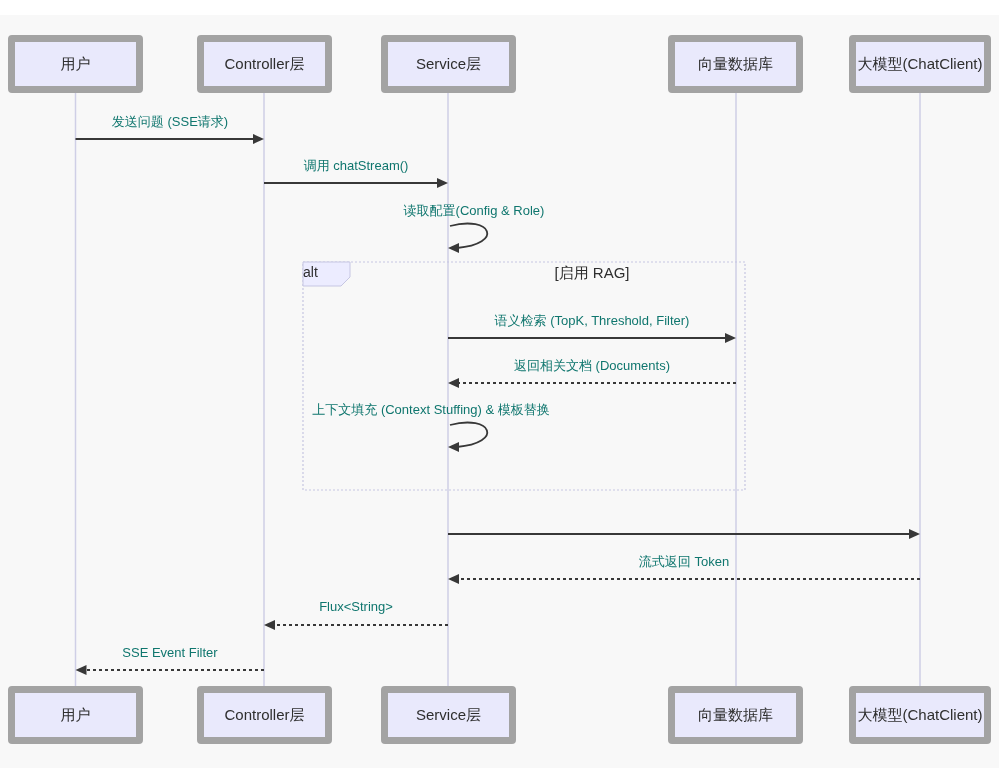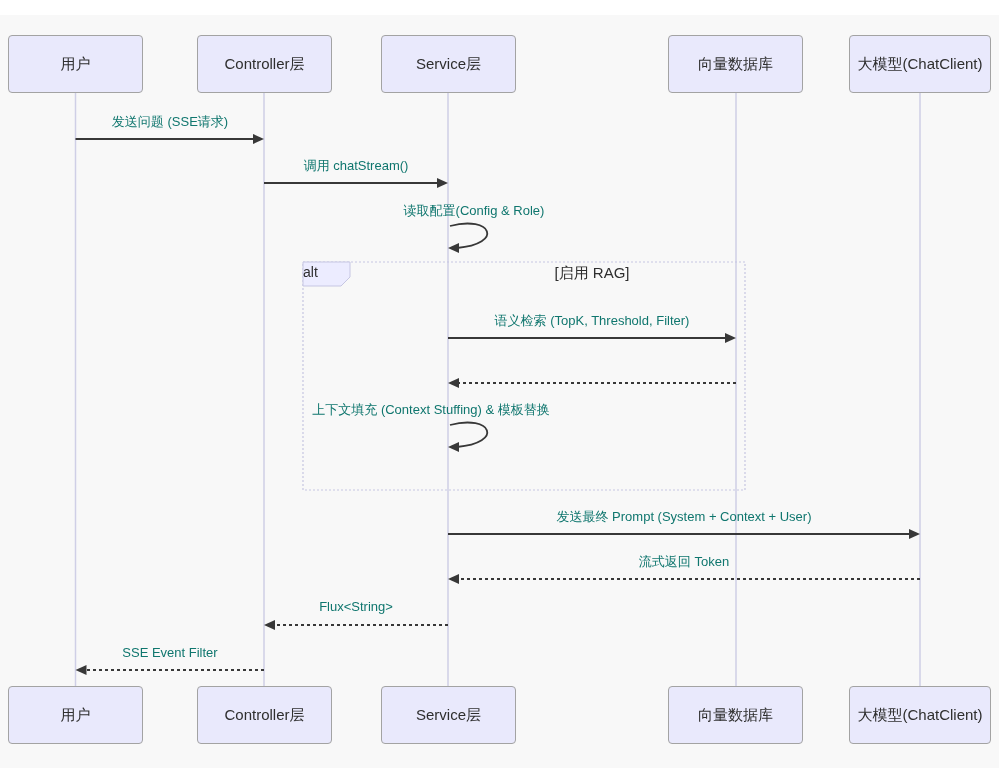--- a/index.html
+++ b/index.html
@@ -22,21 +22,21 @@
     background: #ffffff;
   }
   svg.layer {
     position: absolute;
     left: 0; top: 0;
   }
   .actor {
     position: absolute;
     height: 58px;
     background: #e9e9fc;
-    border: 1px solid #a3a3a3;
+    border: 7px solid #a3a3a3;
     border-radius: 4px;
     display: flex;
     align-items: center;
     justify-content: center;
     font-size: 15px;
     color: #2e2e2e;
     z-index: 3;
   }
   .msg {
     position: absolute;
@@ -153,22 +153,22 @@
     <span>向量数据库</span>
   </div>
   <div class="actor" style="left:849px; top:686px; width:142px;">
     <span>大模型(ChatClient)</span>
   </div>
 
   <div class="msg" style="left:170px; top:112px;">发送问题 (SSE请求)</div>
   <div class="msg" style="left:356px; top:156px;">调用 chatStream()</div>
   <div class="msg" style="left:448px; top:201px;margin-left:26px;">读取配置(Config &amp; Role)</div>
   <div class="msg" style="left:592px; top:311px;">语义检索 (TopK, Threshold, Filter)</div>
+  <div class="msg" style="left:592px; top:356px;">返回相关文档 (Documents)</div>
   <div class="msg" style="left:431px; top:400px;">上下文填充 (Context Stuffing) &amp; 模板替换</div>
-  <div class="msg" style="left:684px; top:507px;">发送最终 Prompt (System + Context + User)</div>
   <div class="msg" style="left:684px; top:552px;">流式返回 Token</div>
   <div class="msg" style="left:356px; top:597px;">Flux&lt;String&gt;</div>
   <div class="msg" style="left:170px; top:643px;">SSE Event Filter</div>
 
   <div class="alt-tab-label">alt</div>
   <div class="alt-condition">[启用 RAG]</div>
 
 </div>
 
 </body></html>

